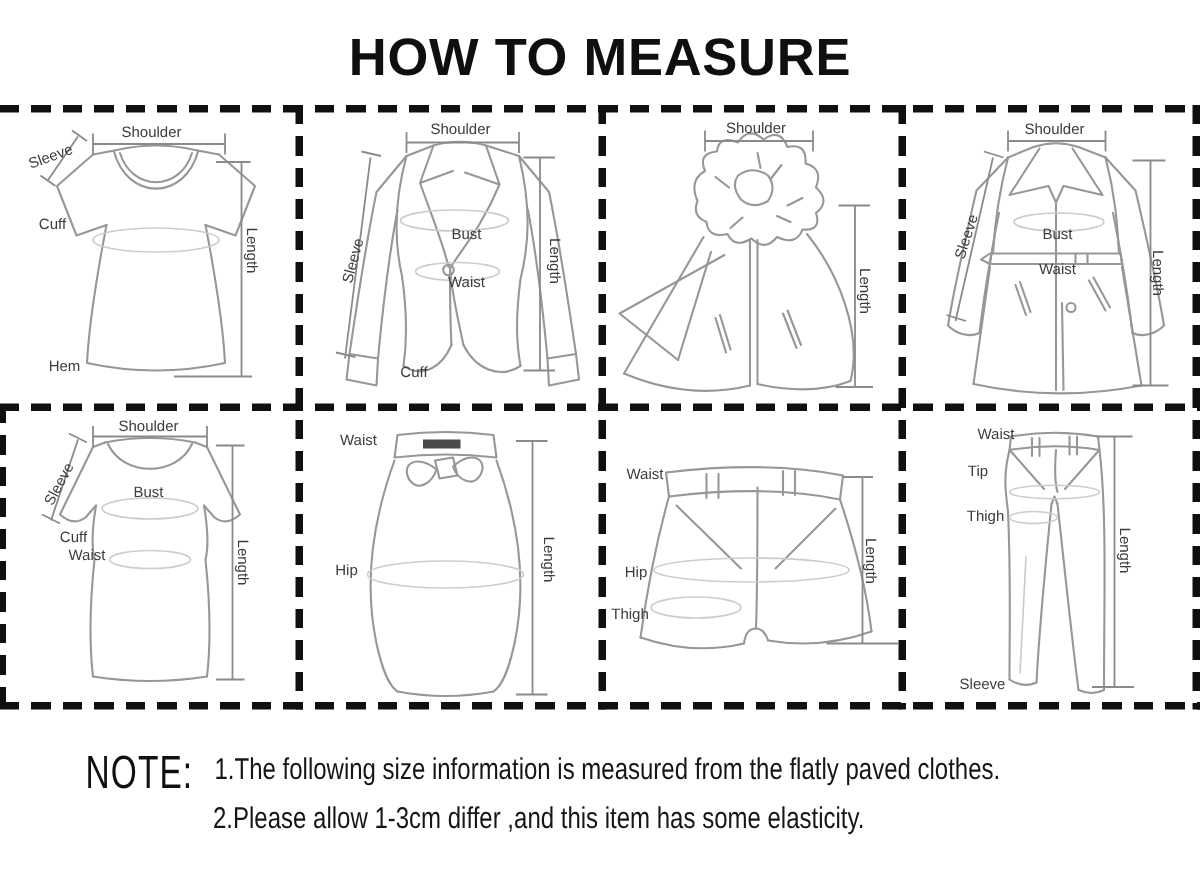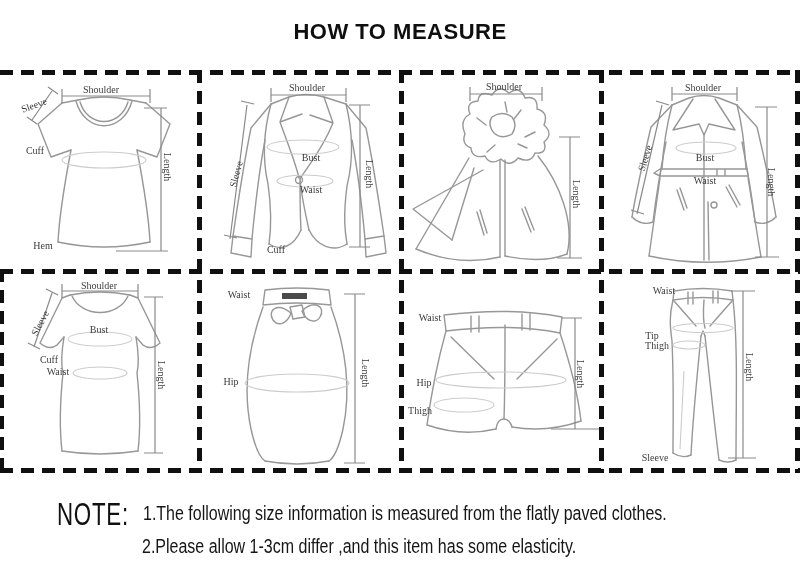--- a/index.html
+++ b/index.html
@@ -1,24 +1,24 @@
 <!DOCTYPE html>
 <html><head>
 <meta charset="utf-8">
 <style>
   html,body{margin:0;padding:0;background:#fff;}
   .page{position:relative;width:800px;height:586px;background:#ffffff;
         font-family:"Liberation Sans",sans-serif;overflow:hidden;}
   .title{position:absolute;left:0;top:19px;width:100%;text-align:center;
-         font-size:22px;font-weight:bold;color:#0f0f0f;letter-spacing:.5px;}
+         font-size:35px;font-weight:bold;color:#0f0f0f;letter-spacing:.5px;}
   .hdash{position:absolute;left:0;width:800px;height:5px;
          background:repeating-linear-gradient(90deg,#101010 0 13px,transparent 13px 21px);}
   .vdash{position:absolute;width:5px;
          background:repeating-linear-gradient(180deg,#101010 0 13px,transparent 13px 21px);}
-  .panel{position:absolute;font-family:Liberation Serif, serif;}
+  .panel{position:absolute;}
   .panel svg{position:absolute;left:0;top:0;}
   .lbl{position:absolute;font-size:10px;color:#3c3c3c;white-space:nowrap;
        transform:translate(-50%,-50%);}
   .r90{transform:translate(-50%,-50%) rotate(90deg);}
   .art{fill:none;stroke:#979797;stroke-width:1.4;stroke-linecap:round;stroke-linejoin:round;}
   .faint{fill:none;stroke:#cccccc;stroke-width:1.1;}
   .meas{fill:none;stroke:#8a8a8a;stroke-width:1.2;}
   .note-heading{position:absolute;left:57px;top:497px;font-size:31px;color:#111;
                 transform:scaleX(.72);transform-origin:0 0;letter-spacing:1px;}
   .note-line{position:absolute;font-size:20px;color:#161616;white-space:nowrap;
@@ -266,21 +266,21 @@
         <path d="M134,29 C139,70 137,130 137,189"></path>
       </g>
       <path class="faint" d="M85,100 L81,178"></path>
       <ellipse class="faint" cx="104" cy="57" rx="30" ry="4.5"></ellipse>
       <ellipse class="faint" cx="90" cy="74" rx="16" ry="4"></ellipse>
       <g class="meas">
         <path d="M144,20 V187 M132,20 H156 M129,187 H157"></path>
       </g>
     </svg>
     <span class="lbl" style="left:65px;top:19px">Waist</span>
-    <span class="lbl" style="left:53px;top:64px">Tip</span>
+    <span class="lbl" style="left:53px;top:44px">Tip</span>
     <span class="lbl" style="left:58px;top:74px">Thigh</span>
     <span class="lbl" style="left:56px;top:186px">Sleeve</span>
     <span class="lbl r90" style="left:150px;top:96px">Length</span>
   </div>
 
   <div>
     <div class="note-heading">NOTE:</div>
     <div class="note-line" style="left:143px;top:502px">1.The following size information is measured from the flatly paved clothes.</div>
     <div class="note-line" style="left:142px;top:535px">2.Please allow 1-3cm differ ,and this item has some elasticity.</div>
   </div>

